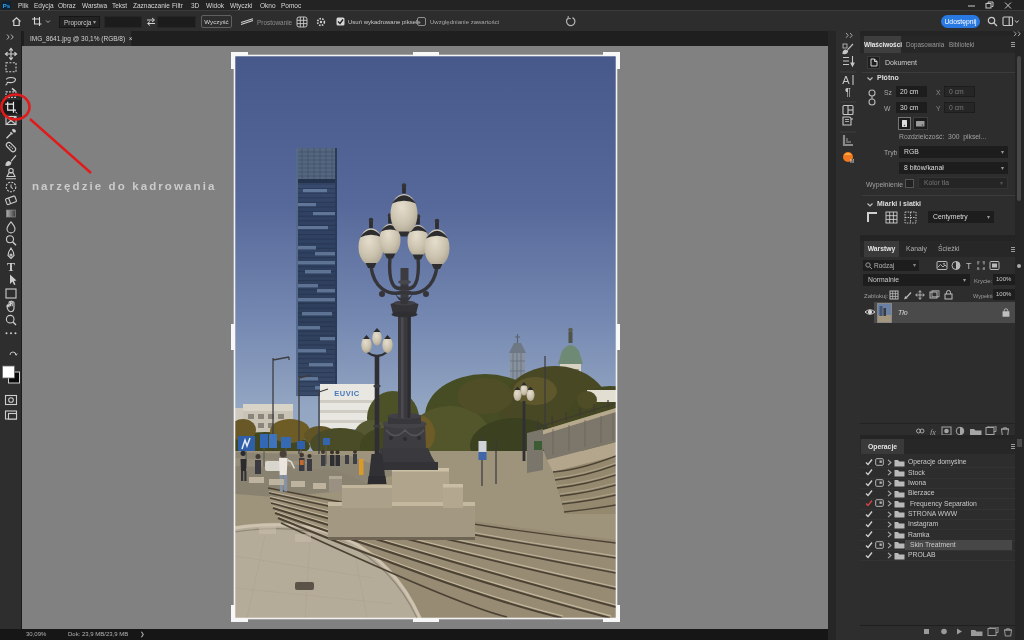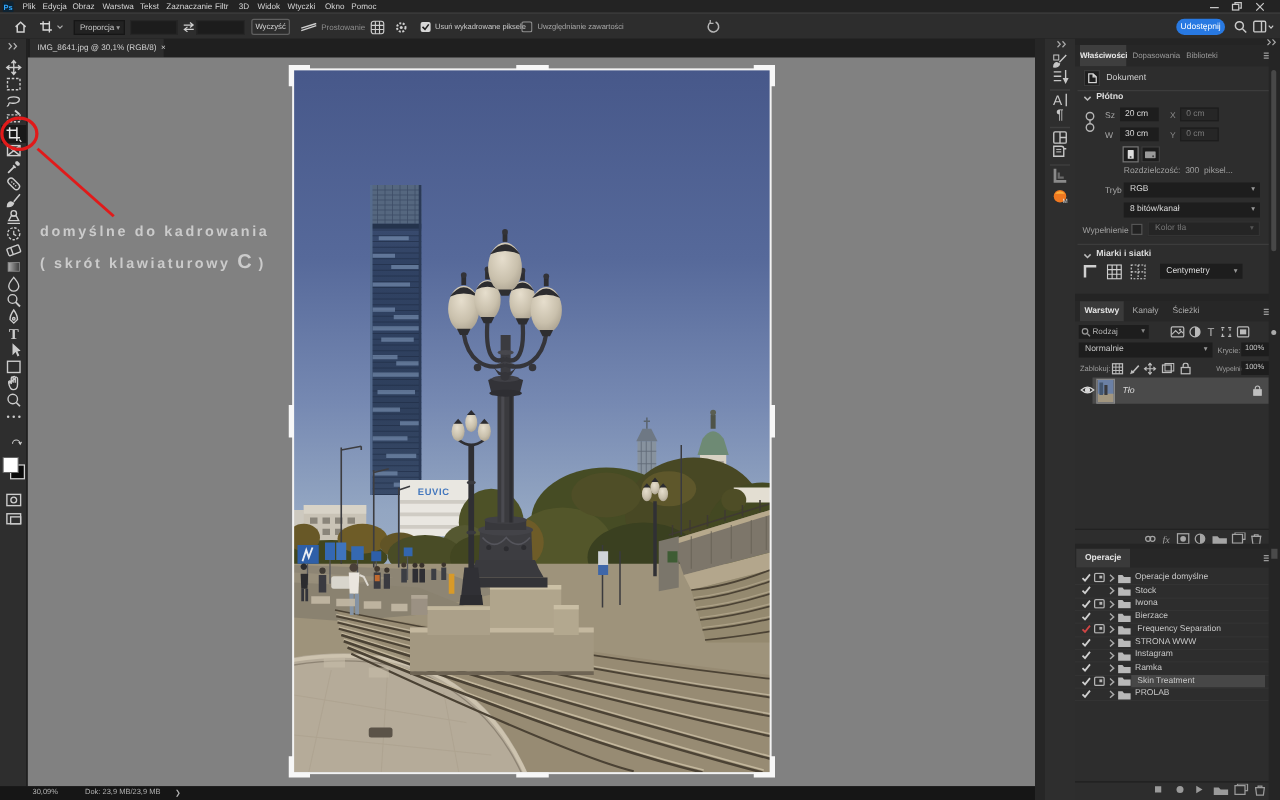--- a/index.html
+++ b/index.html
@@ -972,20 +972,19 @@
           <path d="M84.5 3 h7 l-0.8 6 h-5.4 Z M84 3 h8 M86.5 3 v-1.2 h3 V3"></path>
         </g>
     </svg>
     <div class="abs" style="left:155px;top:0px;width:9px;height:609px;background:#252525"></div>
     <div class="abs" style="left:157px;top:408px;width:5px;height:8px;background:#4a4a4a;z-index:3"></div>
   </div>
   <svg class="abs" style="left:0;top:90px;pointer-events:none" width="260" height="140">
     <ellipse cx="15.5" cy="17" rx="14" ry="12.5" fill="none" stroke="#e11a1a" stroke-width="2.6"></ellipse>
     <line x1="30" y1="29" x2="91" y2="83" stroke="#e11a1a" stroke-width="2.4"></line>
   </svg>
-  <div class="abs" style="left:32px;top:180px;color:#cbcbcb;font-size:11.5px;font-weight:bold;letter-spacing:2.1px;white-space:nowrap">domyślne do kadrowania</div>
-  <div class="abs" style="left:32px;top:201px;color:#cbcbcb;font-size:11.5px;font-weight:bold;letter-spacing:2.1px;white-space:nowrap">( skrót klawiaturowy <span style="font-size:16px;letter-spacing:0">C</span> )</div>
+  <div class="abs" style="left:32px;top:180px;color:#cbcbcb;font-size:11.5px;font-weight:bold;letter-spacing:2.1px;white-space:nowrap">narzędzie do kadrowania</div>
   <div class="abs" id="statusbar">
       <span style="position:absolute;left:26px;top:2px">30,09%</span>
       <span style="position:absolute;left:68px;top:2px">Dok: 23,9 MB/23,9 MB</span>
       <span style="position:absolute;left:140px;top:2px;font-size:5.5px">❯</span>
     </div>
 </div>
 
 </body></html>

